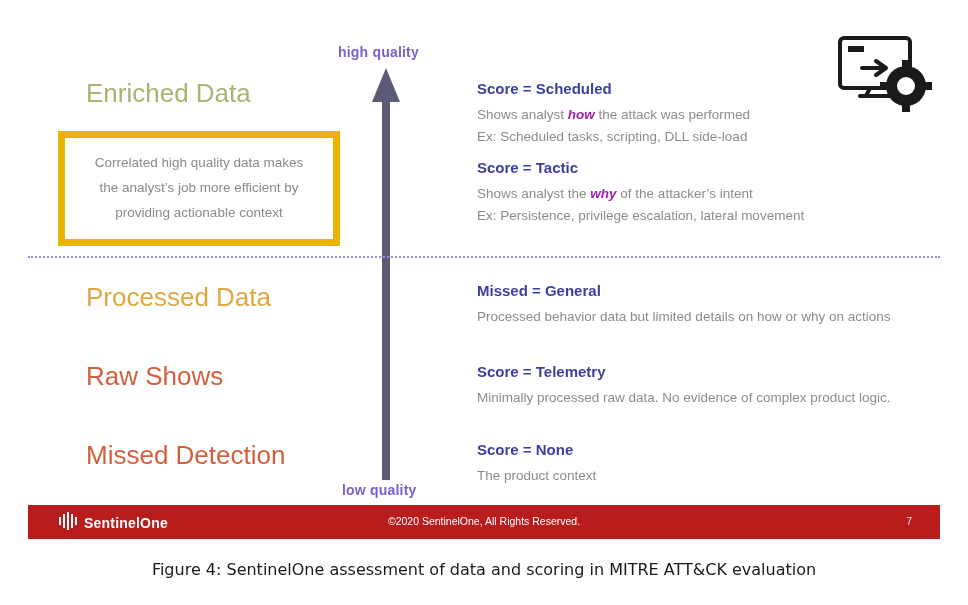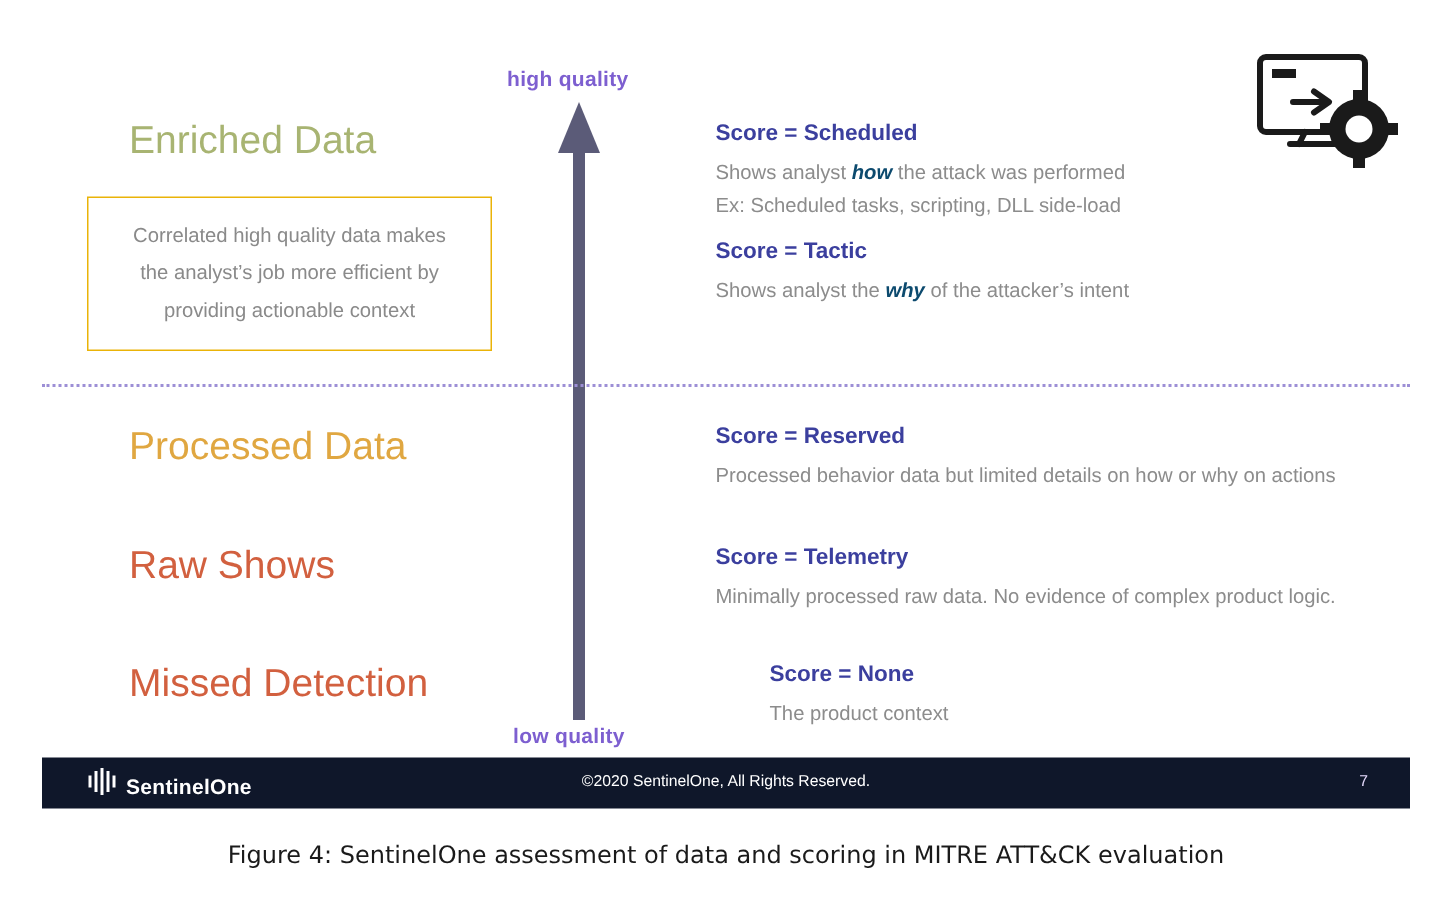--- a/index.html
+++ b/index.html
@@ -61,21 +61,21 @@
   #tier-raw       { left: 86px; top: 361px; color: #d2603f; }
   #tier-missed    { left: 86px; top: 440px; color: #d2603f; }
 
   
   #callout-box {
     position: absolute;
     left: 58px;
     top: 131px;
     width: 248px;
     padding: 12px 10px 14px 10px;
-    border: 1px solid #eab308;
+    border: 7px solid #eab308;
     background: #ffffff;
     text-align: center;
   }
   #callout-box .callout-line {
     font-size: 13.5px;
     color: #8a8a8a;
     line-height: 25px;
     white-space: nowrap;
   }
 
@@ -93,45 +93,45 @@
   }
   .score-line {
     font-size: 13.5px;
     color: #8c8c8c;
     line-height: 22px;
     white-space: nowrap;
   }
   .score-line .em {
     font-style: italic;
     font-weight: bold;
-    color: #0c4a6e;
+    color: #a21caf;
   }
   #score-technique { top: 80px; }
   #score-tactic    { top: 159px; }
   #score-general   { top: 282px; }
   #score-telemetry { top: 363px; }
-  #score-none      { top: 441px; margin-left: 36px; }
+  #score-none      { top: 441px; }
 
   
   #corner-icon {
     position: absolute;
     left: 836px;
     top: 34px;
     width: 96px;
     height: 82px;
   }
 
   
   #footer-bar {
     position: absolute;
     left: 28px;
     top: 505px;
     width: 912px;
     height: 34px;
-    background: #0f172a;
+    background: #b91c1c;
     color: #ffffff;
   }
   #footer-logo {
     position: absolute;
     left: 30px;
     top: 7px;
     display: flex;
     align-items: center;
     gap: 6px;
   }
@@ -207,24 +207,25 @@
 
   <div class="score-block" id="score-technique">
     <div class="score-title">Score = Scheduled</div>
     <div class="score-line"><span>Shows analyst </span><span class="em">how</span><span> the attack was performed</span></div>
     <div class="score-line">Ex: Scheduled tasks, scripting, DLL side-load</div>
   </div>
 
   <div class="score-block" id="score-tactic">
     <div class="score-title">Score = Tactic</div>
     <div class="score-line"><span>Shows analyst the </span><span class="em">why</span><span> of the attacker’s intent</span></div>
+    <div class="score-line">Ex: Persistence, privilege escalation, lateral movement</div>
   </div>
 
   <div class="score-block" id="score-general">
-    <div class="score-title">Score = Reserved</div>
+    <div class="score-title">Missed = General</div>
     <div class="score-line">Processed behavior data but limited details on how or why on actions</div>
   </div>
 
   <div class="score-block" id="score-telemetry">
     <div class="score-title">Score = Telemetry</div>
     <div class="score-line">Minimally processed raw data. No evidence of complex product logic.</div>
   </div>
 
   <div class="score-block" id="score-none">
     <div class="score-title">Score = None</div>

